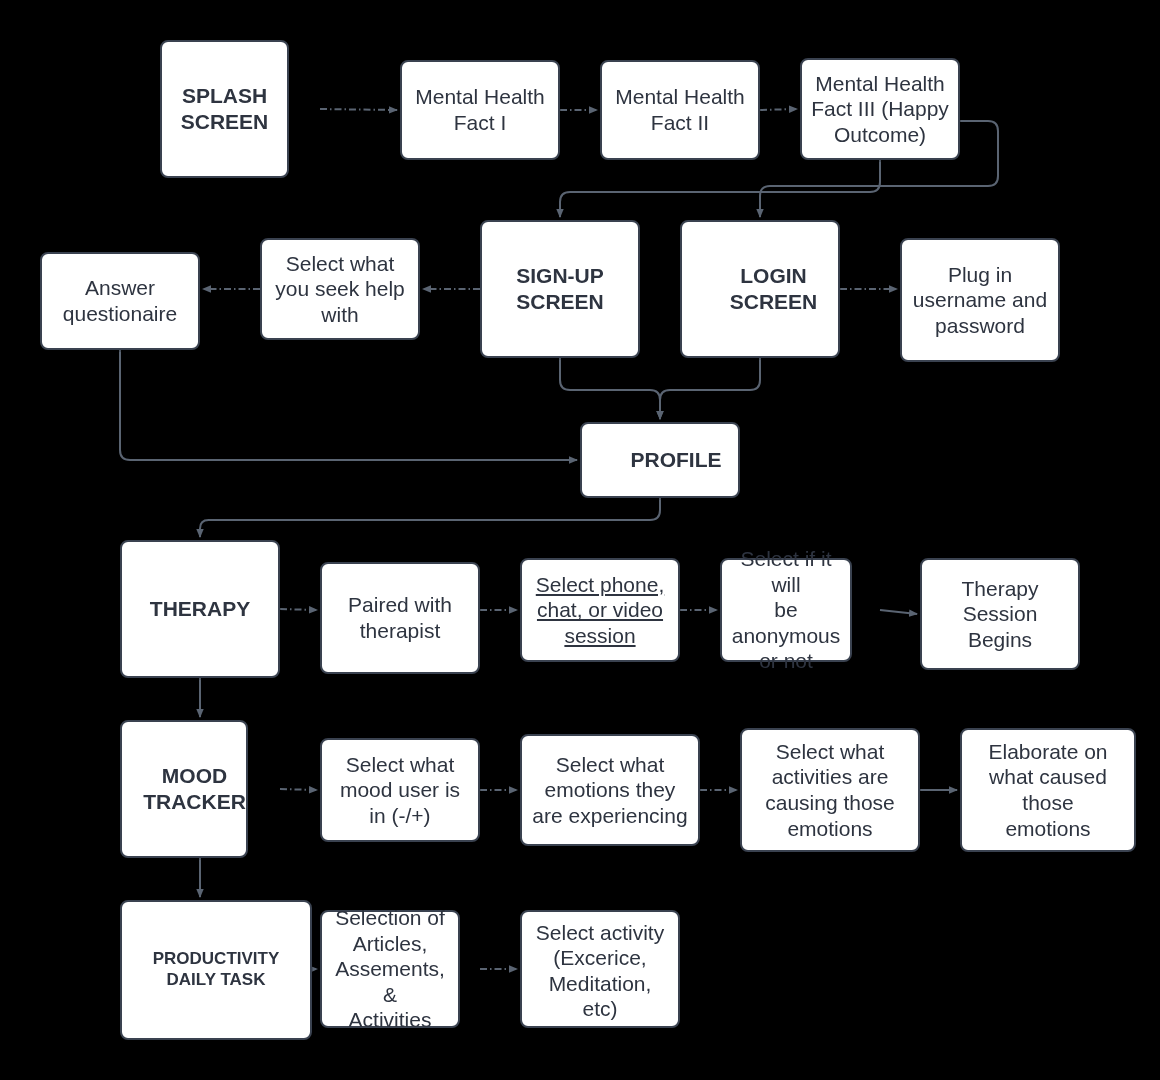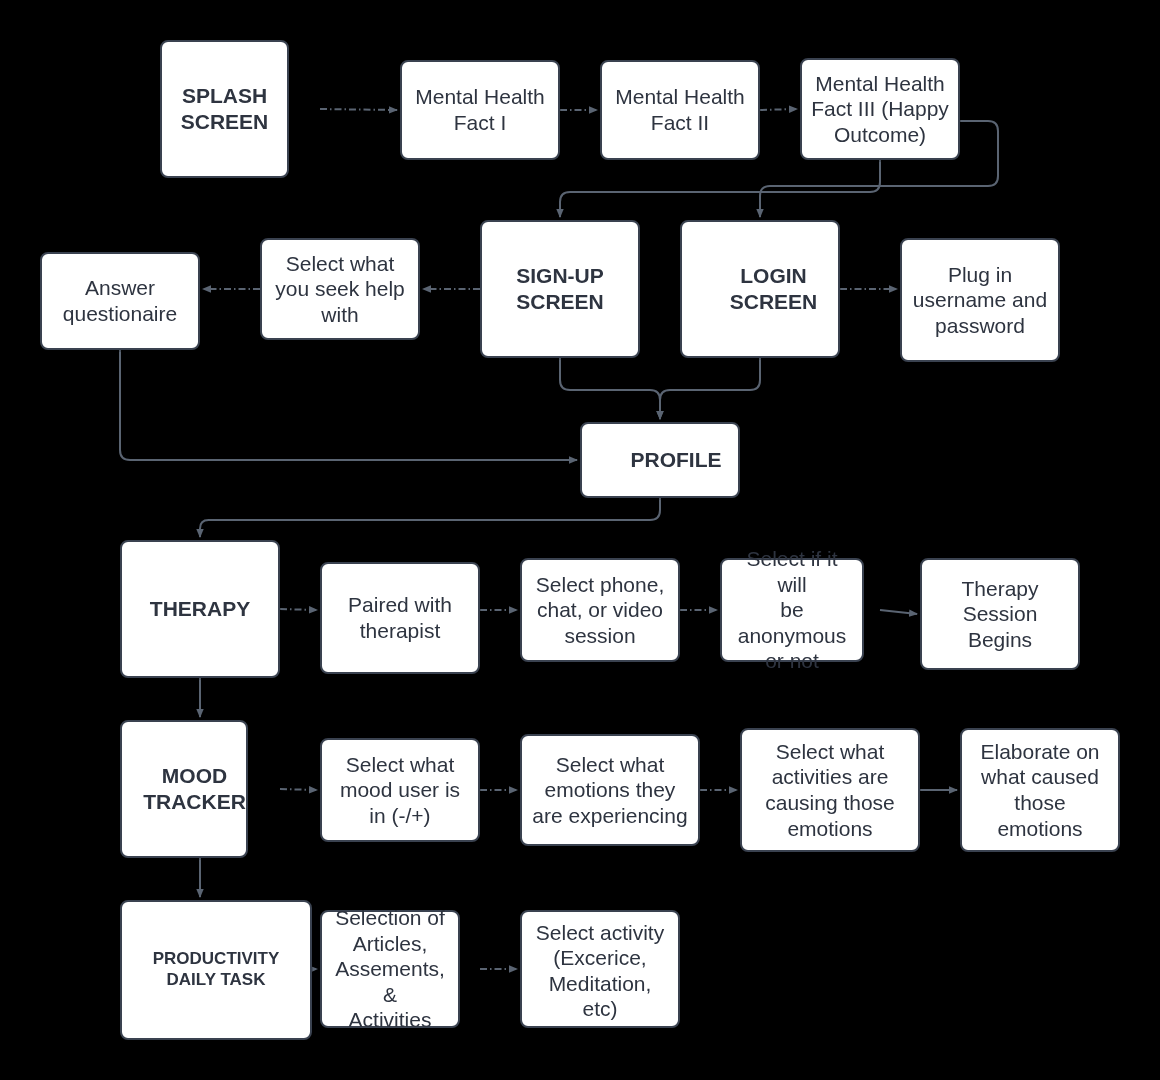--- a/index.html
+++ b/index.html
@@ -123,26 +123,26 @@
       <div class="node bold" style="left: 580px; top: 422px; width: 160px; height: 76px; padding-left: 40px;">
         <span class="label">PROFILE</span>
       </div>
       <div class="node bold" style="left: 120px; top: 540px; width: 160px; height: 138px;">
         <span class="label">THERAPY</span>
       </div>
       <div class="node" style="left: 320px; top: 562px; width: 160px; height: 112px; border-radius: 8px;">
         <span class="label">Paired with
 therapist</span>
       </div>
-      <div class="node" style="left: 520px; top: 558px; width: 160px; height: 104px;">
+      <div class="node" style="left: 520px; top: 558px; width: 160px; height: 104px; text-decoration: underline;">
         <span class="label">Select phone,
 chat, or video
 session</span>
       </div>
-      <div class="node" style="left: 720px; top: 558px; width: 144px; height: 104px;">
+      <div class="node" style="left: 720px; top: 558px; width: 132px; height: 104px;">
         <span class="label">Select if it will
 be anonymous
 or not</span>
       </div>
       <div class="node" style="left: 920px; top: 558px; width: 160px; height: 112px;">
         <span class="label">Therapy
 Session
 Begins</span>
       </div>
       <div class="node bold" style="left: 120px; top: 720px; width: 128px; height: 138px; padding-left: 29px;">
@@ -158,21 +158,21 @@
         <span class="label">Select what
 emotions they
 are experiencing</span>
       </div>
       <div class="node" style="left: 740px; top: 728px; width: 180px; height: 124px;">
         <span class="label">Select what
 activities are
 causing those
 emotions</span>
       </div>
-      <div class="node" style="left: 960px; top: 728px; width: 160px; height: 124px;">
+      <div class="node" style="left: 960px; top: 728px; width: 176px; height: 124px;">
         <span class="label">Elaborate on
 what caused
 those
 emotions</span>
       </div>
       <div class="node bold small" style="left: 120px; top: 900px; width: 192px; height: 140px;">
         <span class="label">PRODUCTIVITY
 DAILY TASK</span>
       </div>
       <div class="node" style="left: 320px; top: 910px; width: 140px; height: 118px;">

